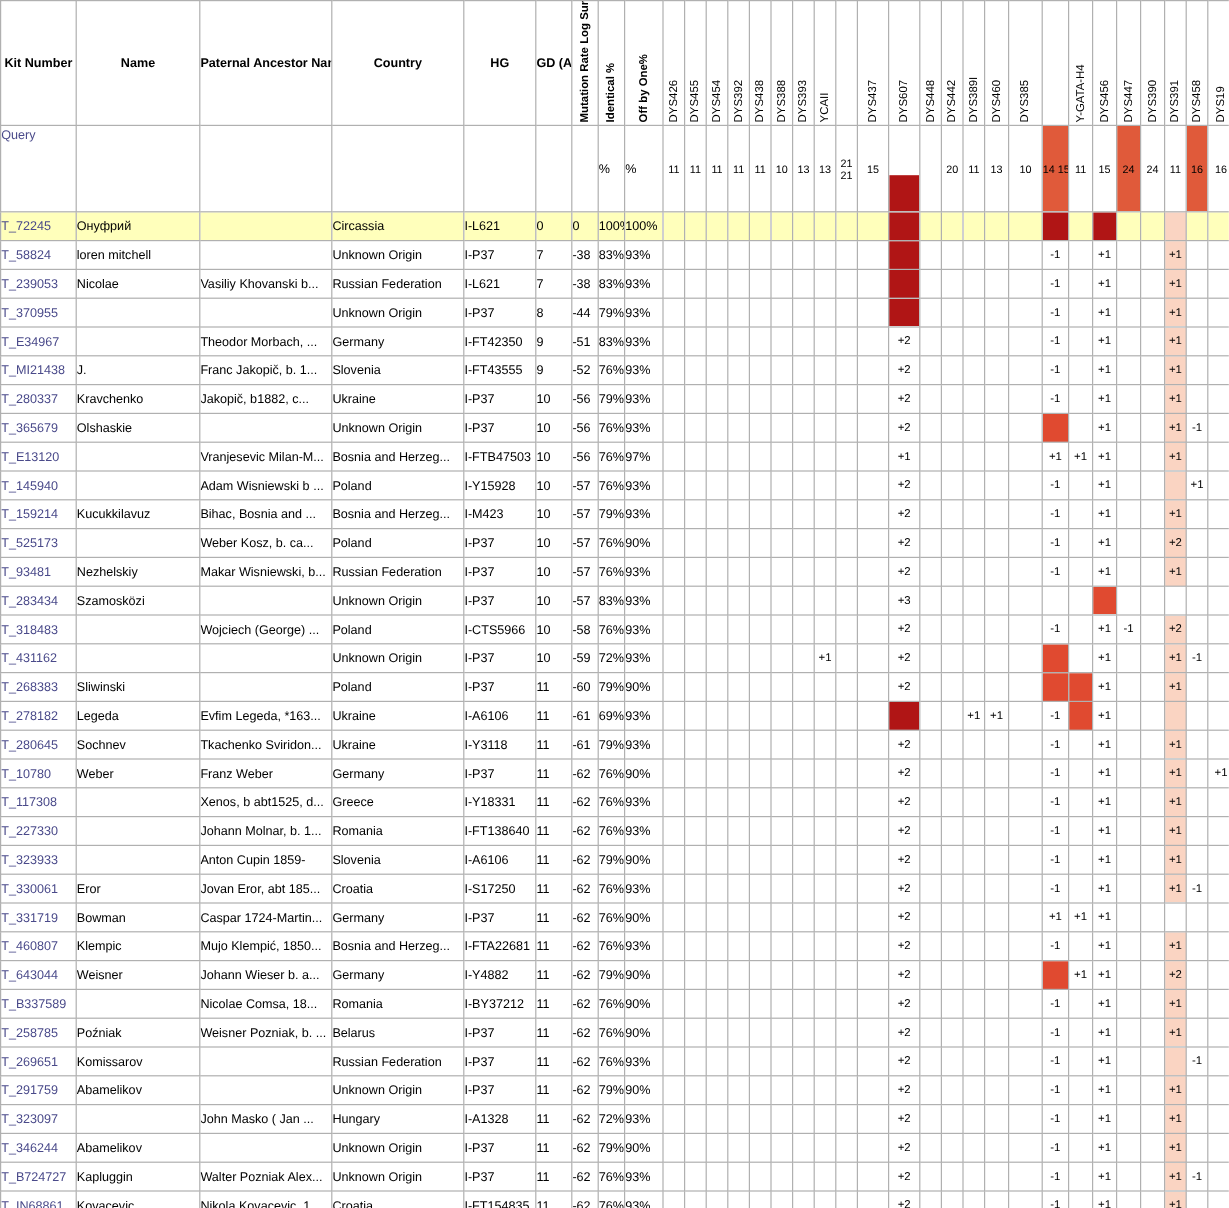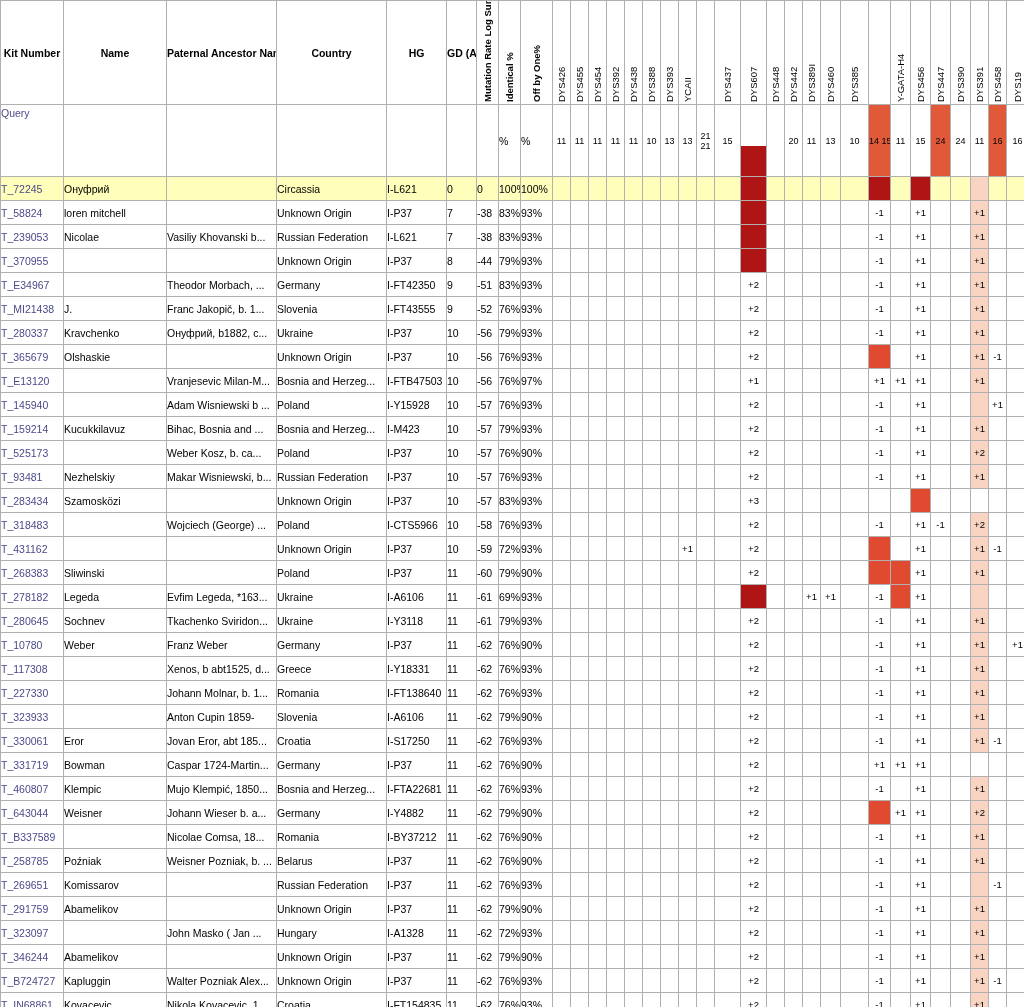--- a/index.html
+++ b/index.html
@@ -445,21 +445,21 @@
           <td class="c" style="font-size: 9.5px;">+1</td>
           <td class="c" style="font-size: 9.5px;"></td>
           <td class="c" style="font-size: 9.5px;"></td>
           <td class="c" style="font-size: 9.5px; background: rgb(250, 212, 194);">+1</td>
           <td class="c" style="font-size: 9.5px;"></td>
           <td class="c" style="font-size: 9.5px;"></td>
         </tr>
         <tr>
           <td class="kit">T_280337</td>
           <td class="l">Kravchenko</td>
-          <td class="l">Онуфрий, b1882, c...</td>
+          <td class="l">Jakopič, b1882, c...</td>
           <td class="l">Ukraine</td>
           <td class="l">I-P37</td>
           <td class="l">10</td>
           <td class="l">-56</td>
           <td class="l">79%</td>
           <td class="l">93%</td>
           <td class="c" style="font-size: 9.5px;"></td>
           <td class="c" style="font-size: 9.5px;"></td>
           <td class="c" style="font-size: 9.5px;"></td>
           <td class="c" style="font-size: 9.5px;"></td>

